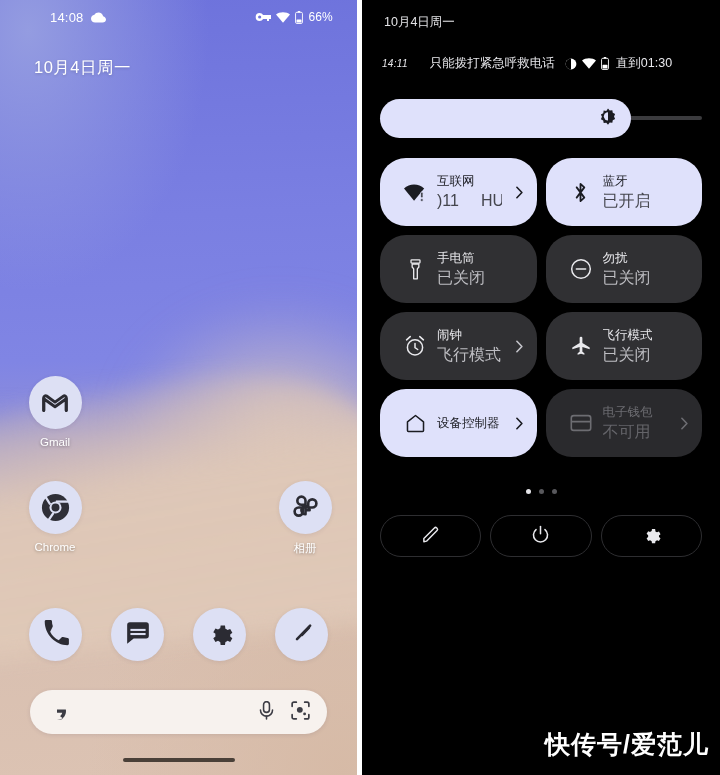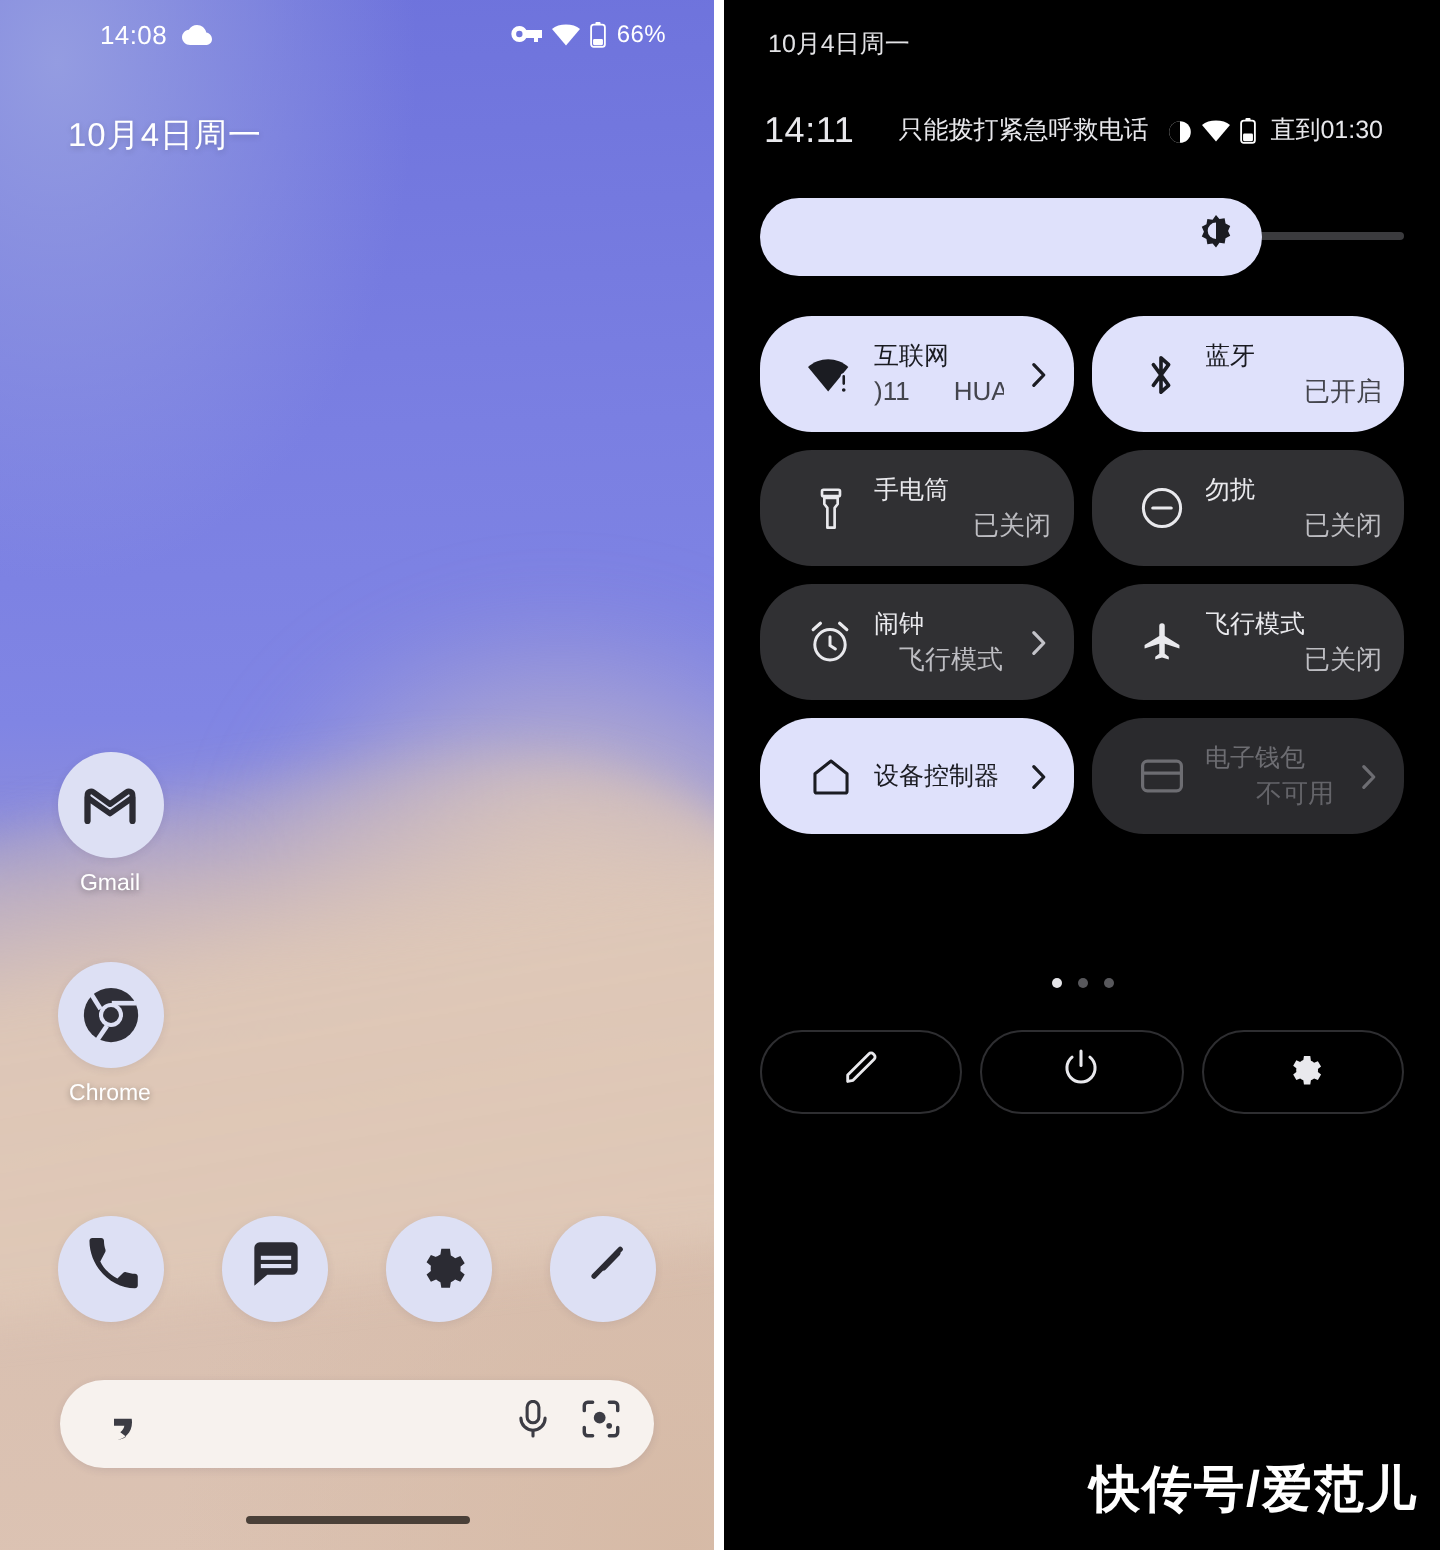--- a/index.html
+++ b/index.html
@@ -184,21 +184,21 @@
   .qs-statusline {
     position: absolute;
     top: 55px; left: 0; right: 0;
     display: flex;
     align-items: center;
     padding: 0 14px 0 20px;
     color: #e8e8ec;
     font-size: 12.5px;
     gap: 6px;
   }
-  .qs-clock { font-size: 18px; font-weight: 400; letter-spacing: 0.3px; }
+  .qs-clock { font-size: 10px; font-weight: 400; letter-spacing: 0.3px; font-style: italic; }
   .qs-carrier { margin-left: 16px; font-size: 12.5px; }
   .qs-status-icons { display: flex; align-items: center; gap: 5px; margin-left: 4px; }
   .qs-until { font-size: 12.5px; margin-left: 1px; }
 
   
   .brightness {
     position: absolute;
     top: 99px; left: 18px; right: 18px;
     height: 39px;
   }
@@ -225,21 +225,21 @@
 
   
   .tile-grid {
     position: absolute;
     top: 158px; left: 18px; right: 18px;
     display: grid;
     grid-template-columns: 1fr 1fr;
     gap: 9px 9px;
   }
   .tile {
-    height: 58px;
+    height: 68px;
     border-radius: 26px;
     background: #303033;
     display: flex;
     align-items: center;
     padding: 0 11px 0 24px;
     box-sizing: border-box;
     gap: 11px;
     overflow: hidden;
   }
   .tile.active {
@@ -249,26 +249,25 @@
   .tile-icon { flex: 0 0 22px; display: flex; align-items: center; justify-content: center; }
   .tile-texts { flex: 1; min-width: 0; }
   .tile-title {
     font-size: 12.5px;
     color: #e9e9ed;
     line-height: 1.35;
     white-space: nowrap;
     overflow: hidden;
   }
   .tile-sub {
-    font-size: 13px;
+    font-size: 16px;
     color: #bdbdc2;
     line-height: 1.35;
     white-space: nowrap;
     overflow: hidden;
-    text-align: right;
   }
   .tile.active .tile-title { color: #1a1b21; }
   .tile.active .tile-sub { color: #44454d; }
   .tile.disabled .tile-title { color: #6d6d72; }
   .tile.disabled .tile-sub { color: #646469; }
   .tile-chevron { flex: 0 0 auto; display: flex; align-items: center; }
   .tile-sub-marquee { display: flex; gap: 22px; }
 
   
   .qs-dots {
@@ -369,20 +368,33 @@
           <circle cx="16" cy="16" r="4.1" fill="#2f2f38"></circle>
           <path d="M16 2a14 14 0 0112.1 7H16z" fill="#dde0f4" opacity="0.0"></path>
           <path d="M16.4 9.9H29.2" stroke="#dde0f4" stroke-width="2.4" fill="none"></path>
           <path d="M10.6 12.9L4.3 2.7" stroke="#dde0f4" stroke-width="2.4" fill="none"></path>
           <path d="M13.9 21.6L8.0 30.3" stroke="#dde0f4" stroke-width="2.4" fill="none"></path>
         </svg>
       </div>
       <div class="app-label">Chrome</div>
     </div>
 
+    <div class="app-icon-cell" style="left:269px; top:481px;">
+      <div class="app-circle">
+        <svg width="29" height="29" viewBox="0 0 32 32">
+          <g fill="none" stroke="#2b2b33" stroke-width="2.9" stroke-linejoin="round">
+            <path d="M16 15V8.5A4.5 4.5 0 1011.5 13H16z"></path>
+            <path d="M17 16h6.5A4.5 4.5 0 1019 11.5V16z"></path>
+            <path d="M16 17v6.5A4.5 4.5 0 1120.5 19H16z"></path>
+            <path d="M15 16H8.5A4.5 4.5 0 1013 20.5V16z"></path>
+          </g>
+        </svg>
+      </div>
+      <div class="app-label">相册</div>
+    </div>
 
     <div class="dock">
       <div class="dock-circle">
         <span>
           <svg width="26" height="26" viewBox="0 0 24 24">
               <path fill="#2b2b33" d="M6.6 10.8c1.7 3.4 4.5 6.2 7.9 7.9l2.6-2.6c.4-.4.9-.5 1.4-.3 1.3.4 2.7.7 4.1.7.7 0 1.3.6 1.3 1.3v4.1c0 .7-.6 1.3-1.3 1.3C11.6 23.2 1.6 13.2 1.6 1.3 1.6.6 2.2 0 2.9 0H7c.7 0 1.3.6 1.3 1.3 0 1.4.2 2.8.7 4.1.1.5 0 1-.3 1.4l-2.1 4z"></path>
             </svg>
         </span>
       </div>
       <div class="dock-circle">

